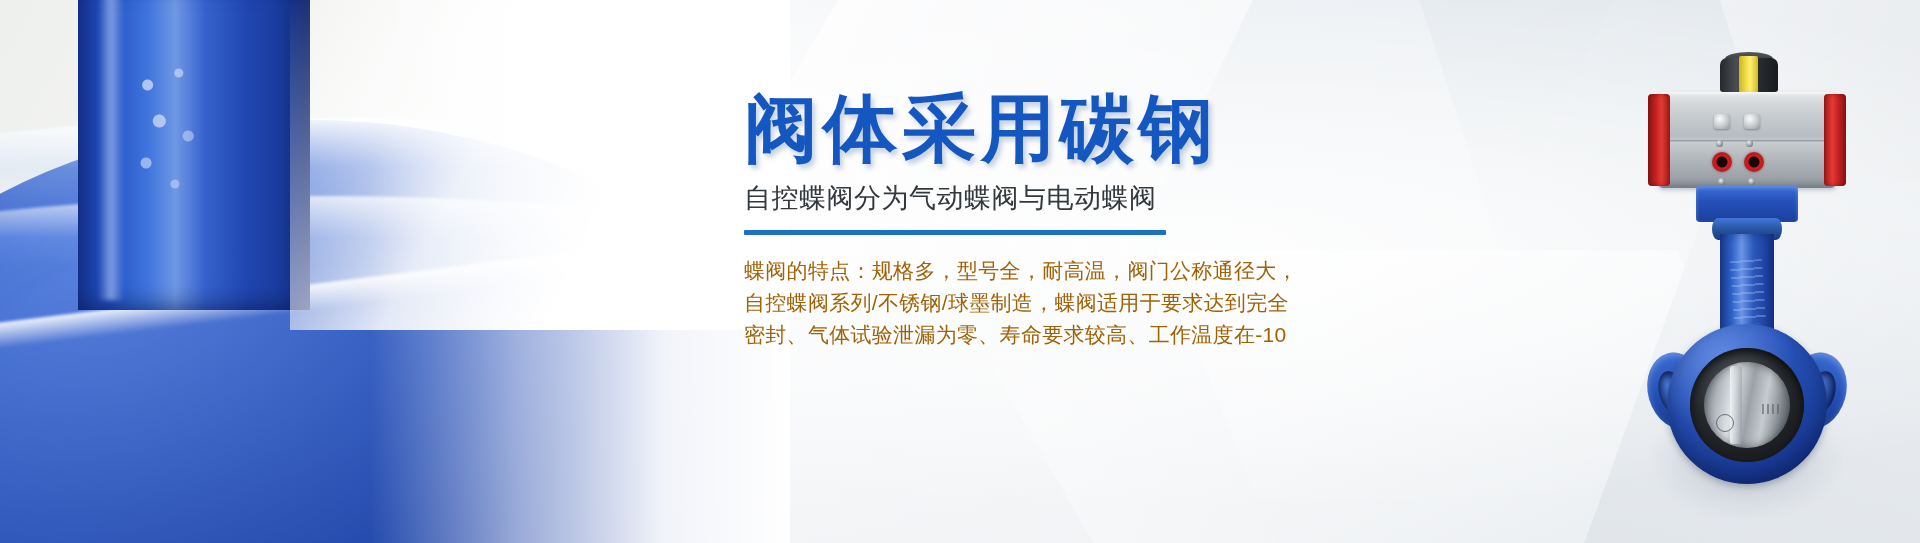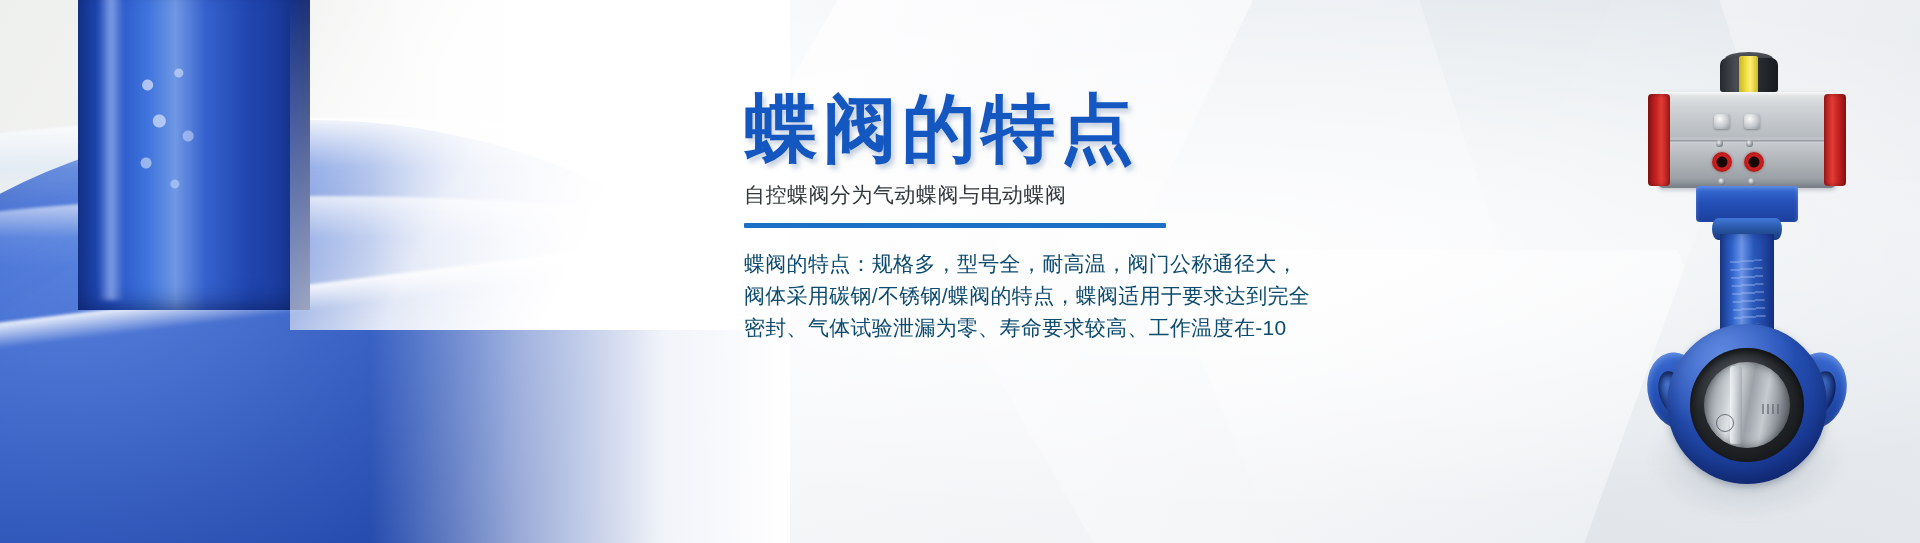--- a/index.html
+++ b/index.html
@@ -80,23 +80,23 @@
   .pl-fade-top{position:absolute;left:290px;top:0;width:520px;height:330px;
     background:linear-gradient(118deg,rgba(255,255,255,0) 0%,rgba(255,255,255,.85) 38%,#ffffff 62%);}
 
   
   .text-block{position:absolute;left:744px;top:92px;width:560px;}
   .headline{
     font-size:74px;line-height:1;font-weight:700;letter-spacing:5px;
     color:#1557c0;margin:0 0 16px 0;white-space:nowrap;
     text-shadow:3px 4px 5px rgba(120,145,180,.42);
   }
-  .subtitle{font-size:21px;line-height:1.2;color:#33383d;letter-spacing:.5px;margin:0 0 16px 0;white-space:nowrap;}
+  .subtitle{font-size:27px;line-height:1.2;color:#33383d;letter-spacing:.5px;margin:0 0 16px 0;white-space:nowrap;}
   .divider{width:422px;height:5px;background:#1b6fc4;margin:0 0 20px 0;border-radius:1px;}
-  .para{font-size:21px;line-height:32px;color:#0c4a6e;letter-spacing:.3px;margin:0;width:470px;}
+  .para{font-size:21px;line-height:32px;color:#a16207;letter-spacing:.3px;margin:0;width:470px;}
   .para .ln{display:block;white-space:nowrap;}
 
   
   .product{position:absolute;left:1620px;top:48px;width:250px;height:470px;}
   .prod-shadow{position:absolute;left:28px;top:352px;width:198px;height:120px;
     background:radial-gradient(ellipse at 50% 50%,rgba(90,105,125,.26),rgba(90,105,125,0) 70%);
     filter:blur(5px);}
   
   .act-cap{position:absolute;left:100px;top:10px;width:58px;height:34px;border-radius:7px 7px 3px 3px;
     background:linear-gradient(90deg,#25282c,#4a4e54 28%,#2c3034 58%,#181b1e 100%);}
@@ -190,26 +190,26 @@
     <div class="pl-rim2"></div>
     <div class="pl-shelf"></div>
     <div class="pl-neck"></div>
     <div class="pl-neck-speck"></div>
     <div class="pl-neck-hl"></div>
     <div class="pl-fade-top"></div>
     <div class="pl-fade"></div>
   </div>
 
   <div class="text-block">
-    <h1 class="headline">蝶阀的特点</h1>
+    <h1 class="headline">阀体采用碳钢</h1>
     <p class="subtitle">自控蝶阀分为气动蝶阀与电动蝶阀</p>
     <div class="divider"></div>
     <div class="para">
       <span class="ln">蝶阀的特点：规格多，型号全，耐高温，阀门公称通径大，</span>
-      <span class="ln">阀体采用碳钢/不锈钢/蝶阀的特点，蝶阀适用于要求达到完全</span>
+      <span class="ln">自控蝶阀系列/不锈钢/球墨制造，蝶阀适用于要求达到完全</span>
       <span class="ln">密封、气体试验泄漏为零、寿命要求较高、工作温度在-10</span>
     </div>
   </div>
 
   <div class="product">
     <div class="prod-shadow"></div>
 
     <div class="act-cap-top"></div>
     <div class="act-cap"></div>
     <div class="act-cap-yellow"></div>

